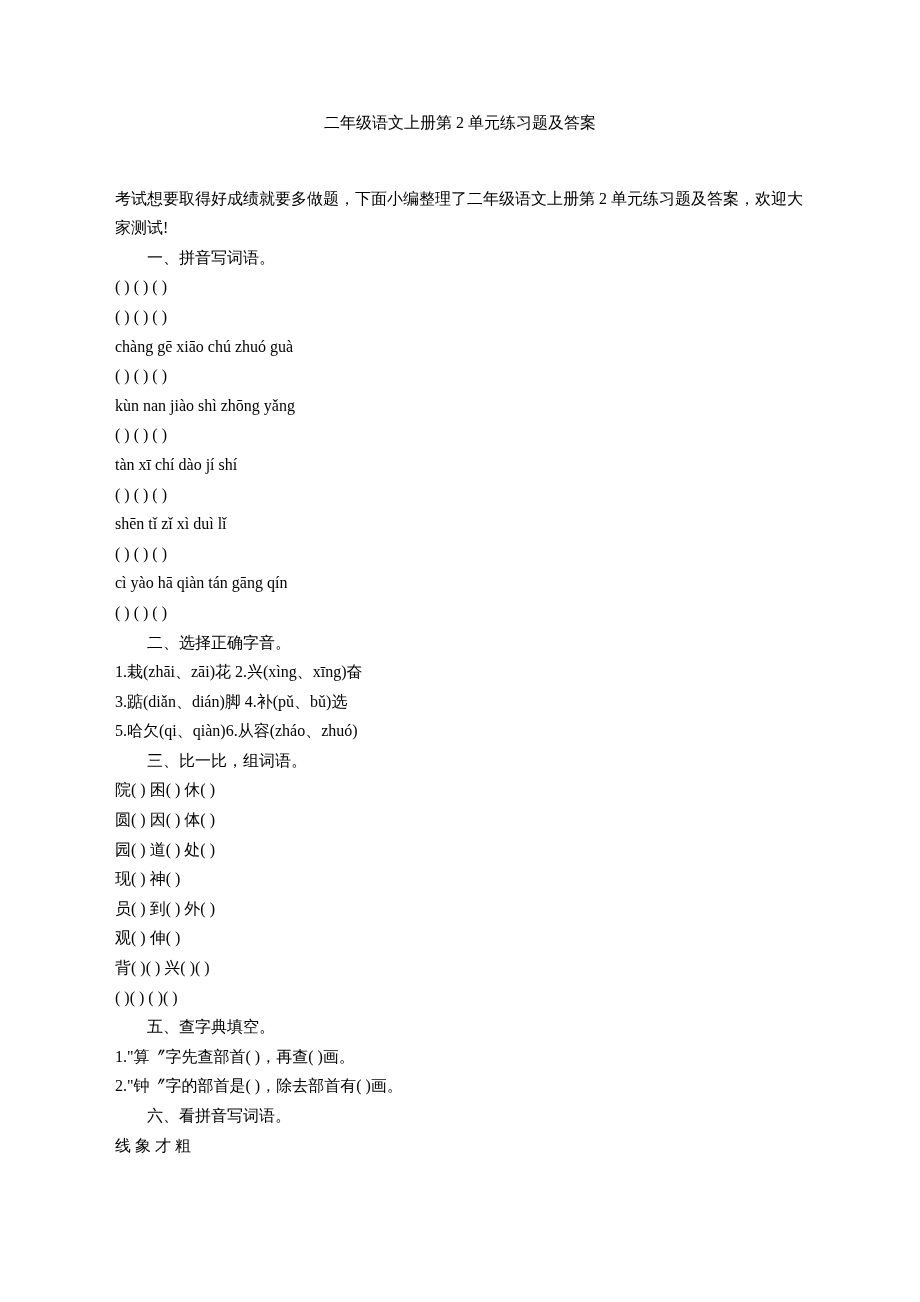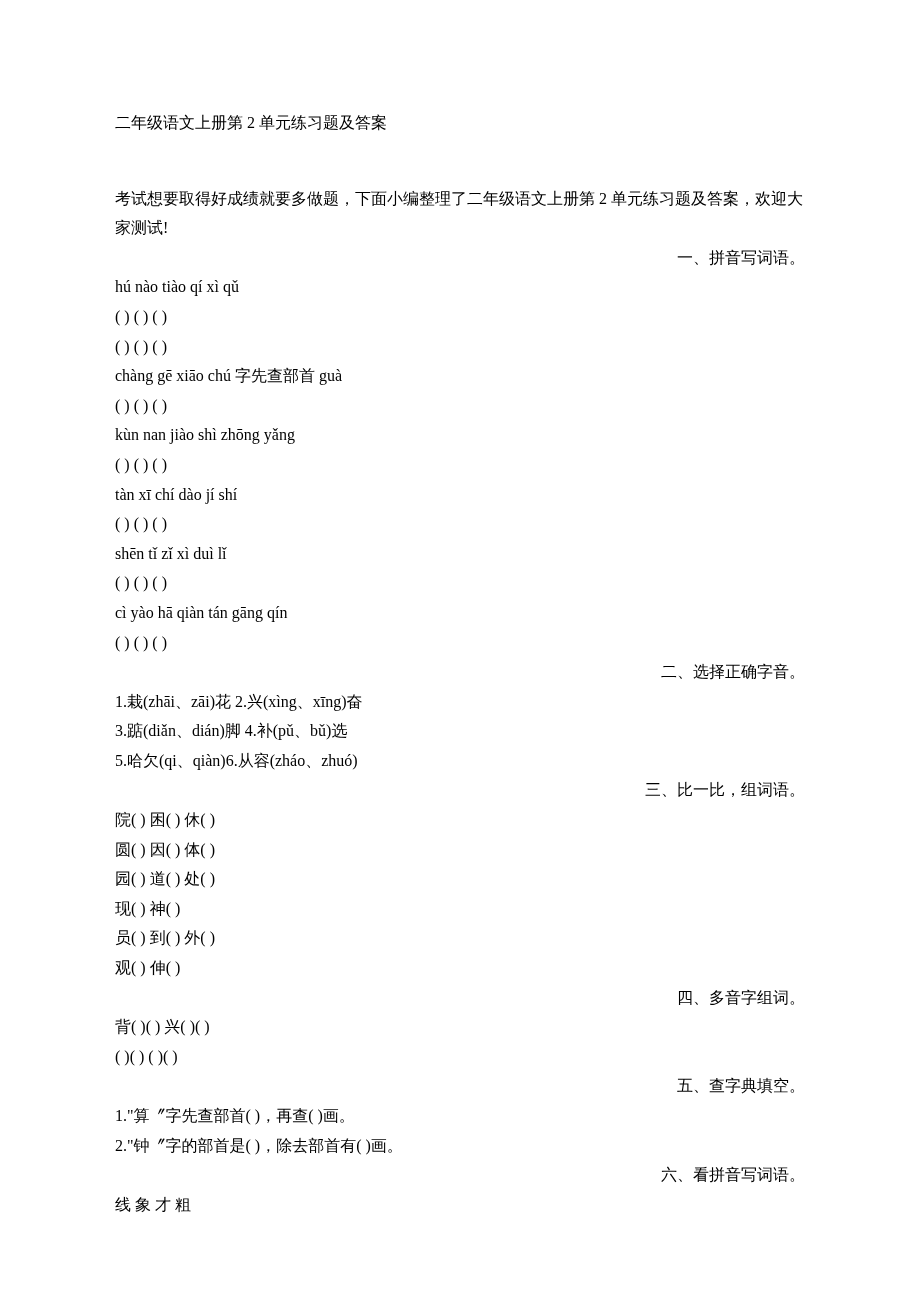--- a/index.html
+++ b/index.html
@@ -11,66 +11,64 @@
     line-height: 1.85;
     color: #000000;
   }
   .page {
     width: 920px;
     min-height: 1302px;
     padding: 108px 115px 60px 115px;
     box-sizing: border-box;
   }
   .title {
+    text-align: center;
     font-size: 16px;
     margin-bottom: 46px;
   }
   .para {
     text-align: left;
   }
   .indent {
     text-indent: 2em;
-    text-align: right;
   }
 </style>
 </head>
 <body>
 
 <div class="page">
   <div class="title">二年级语文上册第 2 单元练习题及答案</div>
 
   <div class="para">考试想要取得好成绩就要多做题，下面小编整理了二年级语文上册第 2 单元练习题及答案，欢迎大家测试!</div>
 
   <div id="sections-container">
       <div class="para indent">一、拼音写词语。</div>
-      <div class="para">hú nào tiào qí xì qǔ</div>
       <div class="para">( ) ( ) ( )</div>
       <div class="para">( ) ( ) ( )</div>
-      <div class="para">chàng gē xiāo chú 字先查部首 guà</div>
+      <div class="para">chàng gē xiāo chú zhuó guà</div>
       <div class="para">( ) ( ) ( )</div>
       <div class="para">kùn nan jiào shì zhōng yǎng</div>
       <div class="para">( ) ( ) ( )</div>
       <div class="para">tàn xī chí dào jí shí</div>
       <div class="para">( ) ( ) ( )</div>
       <div class="para">shēn tǐ zǐ xì duì lǐ</div>
       <div class="para">( ) ( ) ( )</div>
       <div class="para">cì yào hā qiàn tán gāng qín</div>
       <div class="para">( ) ( ) ( )</div>
       <div class="para indent">二、选择正确字音。</div>
       <div class="para">1.栽(zhāi、zāi)花  2.兴(xìng、xīng)奋</div>
       <div class="para">3.踮(diǎn、dián)脚  4.补(pǔ、bǔ)选</div>
       <div class="para">5.哈欠(qi、qiàn)6.从容(zháo、zhuó)</div>
       <div class="para indent">三、比一比，组词语。</div>
       <div class="para">院( )  困( )  休( )</div>
       <div class="para">圆( )  因( )  体( )</div>
       <div class="para">园( )  道( )  处( )</div>
       <div class="para">现( )  神( )</div>
       <div class="para">员( )  到( )  外( )</div>
       <div class="para">观( )  伸( )</div>
-      <div class="para indent">四、多音字组词。</div>
       <div class="para">背( )( )  兴( )( )</div>
       <div class="para">( )( ) ( )( )</div>
       <div class="para indent">五、查字典填空。</div>
       <div class="para">1."算〞字先查部首( )，再查( )画。</div>
       <div class="para">2."钟〞字的部首是( )，除去部首有( )画。</div>
       <div class="para indent">六、看拼音写词语。</div>
       <div class="para">线  象  才  粗</div>
     </div>
 </div>
 

